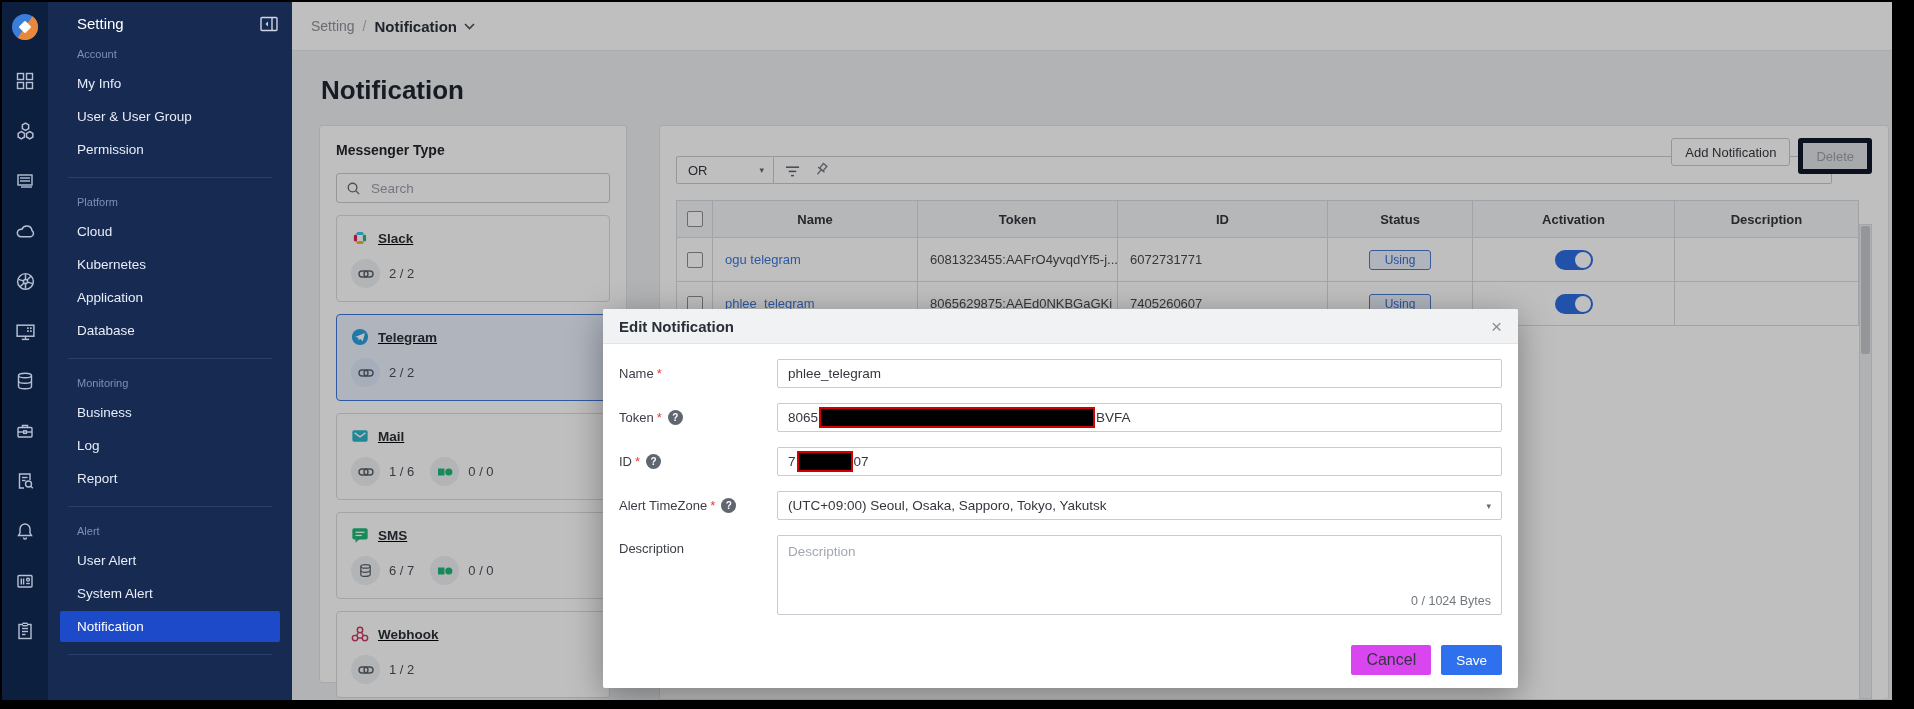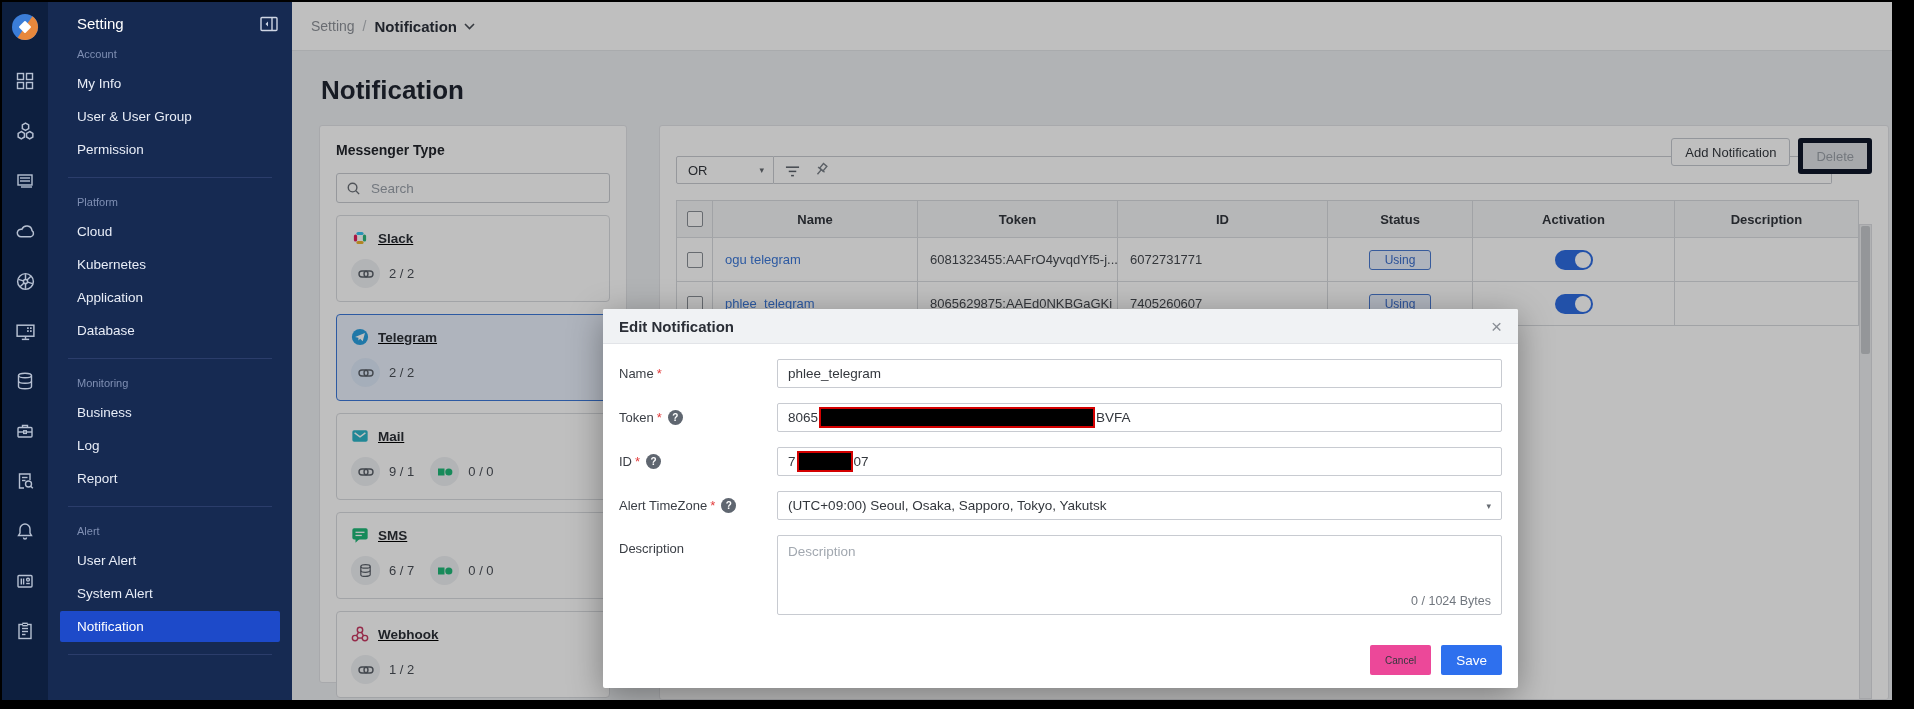--- a/index.html
+++ b/index.html
@@ -95,21 +95,21 @@
   .redact{height:17px;background:#000;border:2px solid #d40000;margin:0 1px;}
   .redact.tk{width:272px;}
   .redact.idr{width:52px;}
   .fselect{justify-content:space-between;cursor:pointer;}
   .sel-caret{font-size:9px;color:#666b72;}
   .ftextarea{flex:1;height:80px;border:1px solid #c8cbd1;border-radius:2px;position:relative;box-sizing:border-box;background:#fff;}
   .ftextarea textarea{width:100%;height:58px;border:none;outline:none;resize:none;font-family:inherit;font-size:13.5px;color:#33373d;padding:8px 10px;box-sizing:border-box;background:transparent;}
   .ftextarea textarea::placeholder{color:#a2a8b0;}
   .ta-counter{position:absolute;right:10px;bottom:6px;font-size:12.5px;color:#70767e;}
   .modal-footer{position:absolute;right:16px;bottom:13px;display:flex;}
-  .btn-cancel{height:30px;padding:0 15px;background:#ec4899;border-radius:2px;font-size:10px;color:#33373d;display:flex;align-items:center;cursor:pointer;margin-left:31px;}
+  .btn-cancel{height:30px;padding:0 15px;background:#d946ef;border-radius:2px;font-size:16px;color:#33373d;display:flex;align-items:center;cursor:pointer;margin-left:31px;}
   .btn-save{height:30px;padding:0 15px;background:#2e70ee;border-radius:2px;font-size:13.5px;color:#fff;display:flex;align-items:center;cursor:pointer;margin-left:10px;}
 </style>
 </head>
 <body>
 
 <div class="app">
 
   <div class="rail">
     <div class="logo">
       <svg viewBox="0 0 30 30" width="30" height="30">
@@ -326,21 +326,21 @@
               </svg>
             <span class="mcard-name">Mail</span>
           </div>
           <div class="mcard-badges">
             <span class="badge-circle">
                 <svg width="16" height="16" viewBox="0 0 16 16">
                   <rect x="1" y="5" width="9" height="6" rx="3" fill="none" stroke="#5a6069" stroke-width="1.4"></rect>
                   <rect x="6" y="5" width="9" height="6" rx="3" fill="none" stroke="#5a6069" stroke-width="1.4"></rect>
                 </svg>
               </span>
-            <span class="badge-count">9 / 1</span>
+            <span class="badge-count">1 / 6</span>
             <span class="badge-circle">
                 <svg width="16" height="16" viewBox="0 0 16 16">
                   <rect x="1" y="4.5" width="6.5" height="7" fill="#1fb978"></rect>
                   <circle cx="11.8" cy="8" r="3.6" fill="#1fb978"></circle>
                 </svg>
               </span>
             <span class="badge-count">0 / 0</span>
           </div>
         </div>
 

